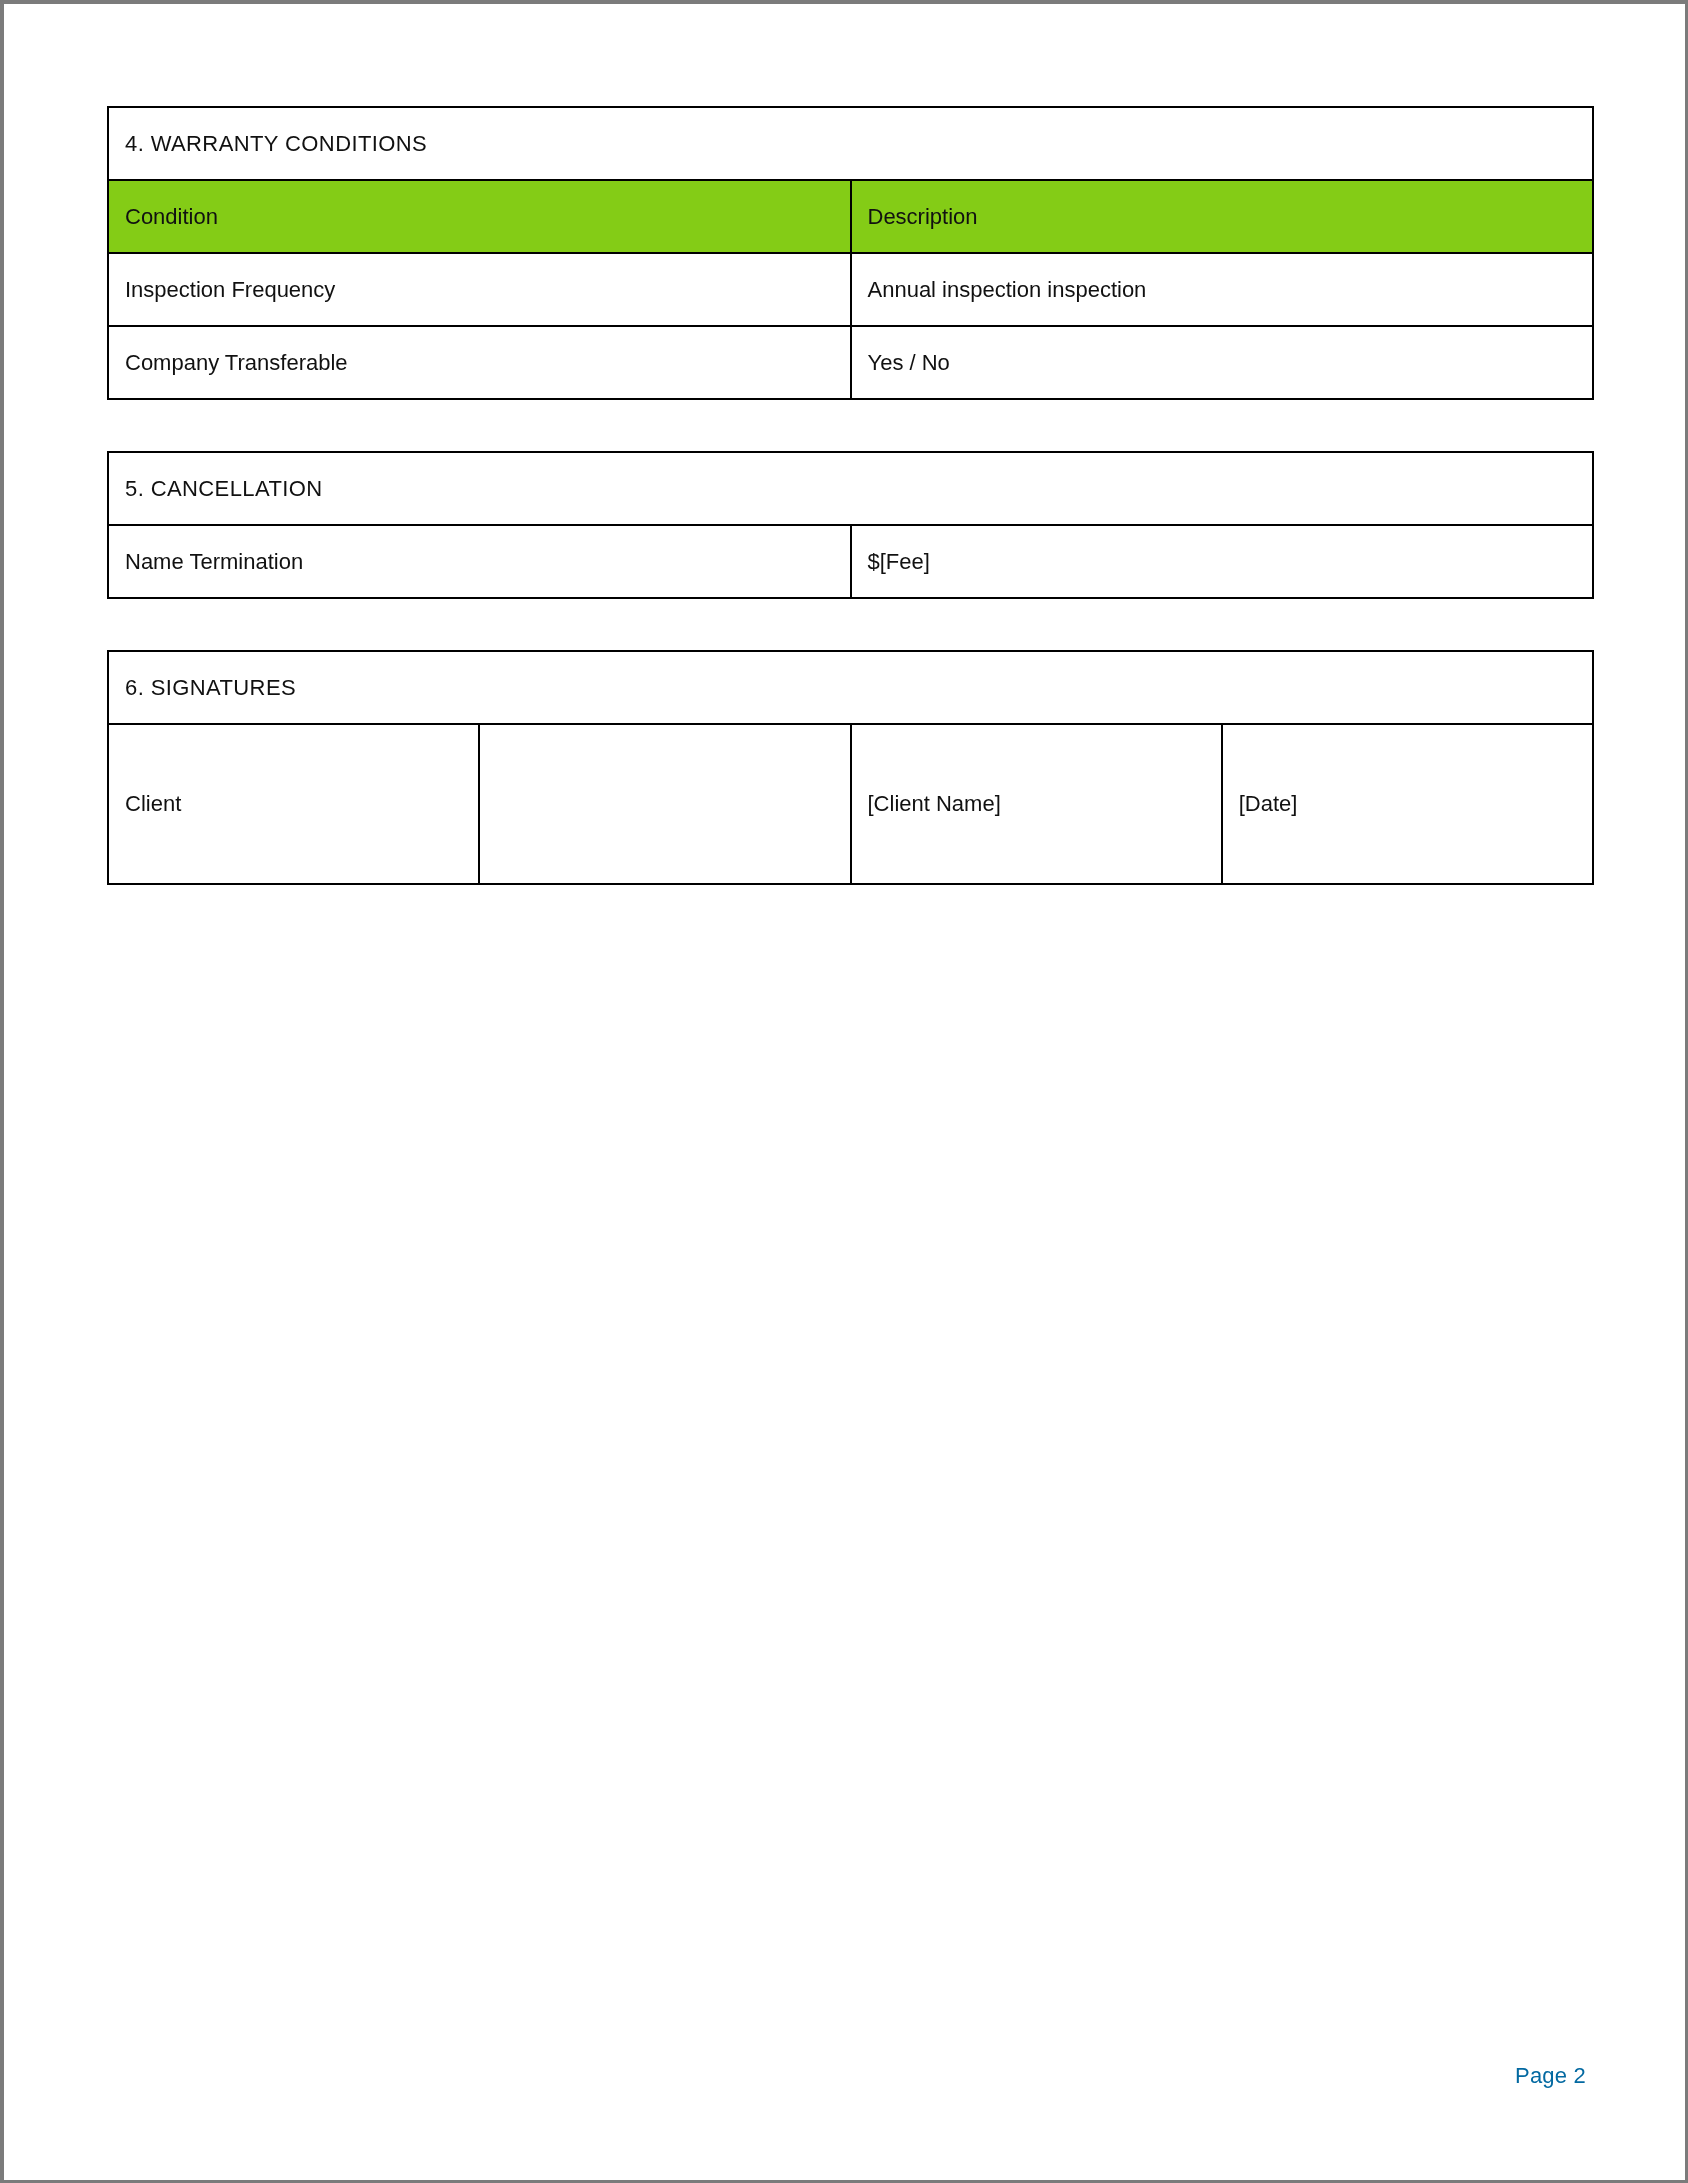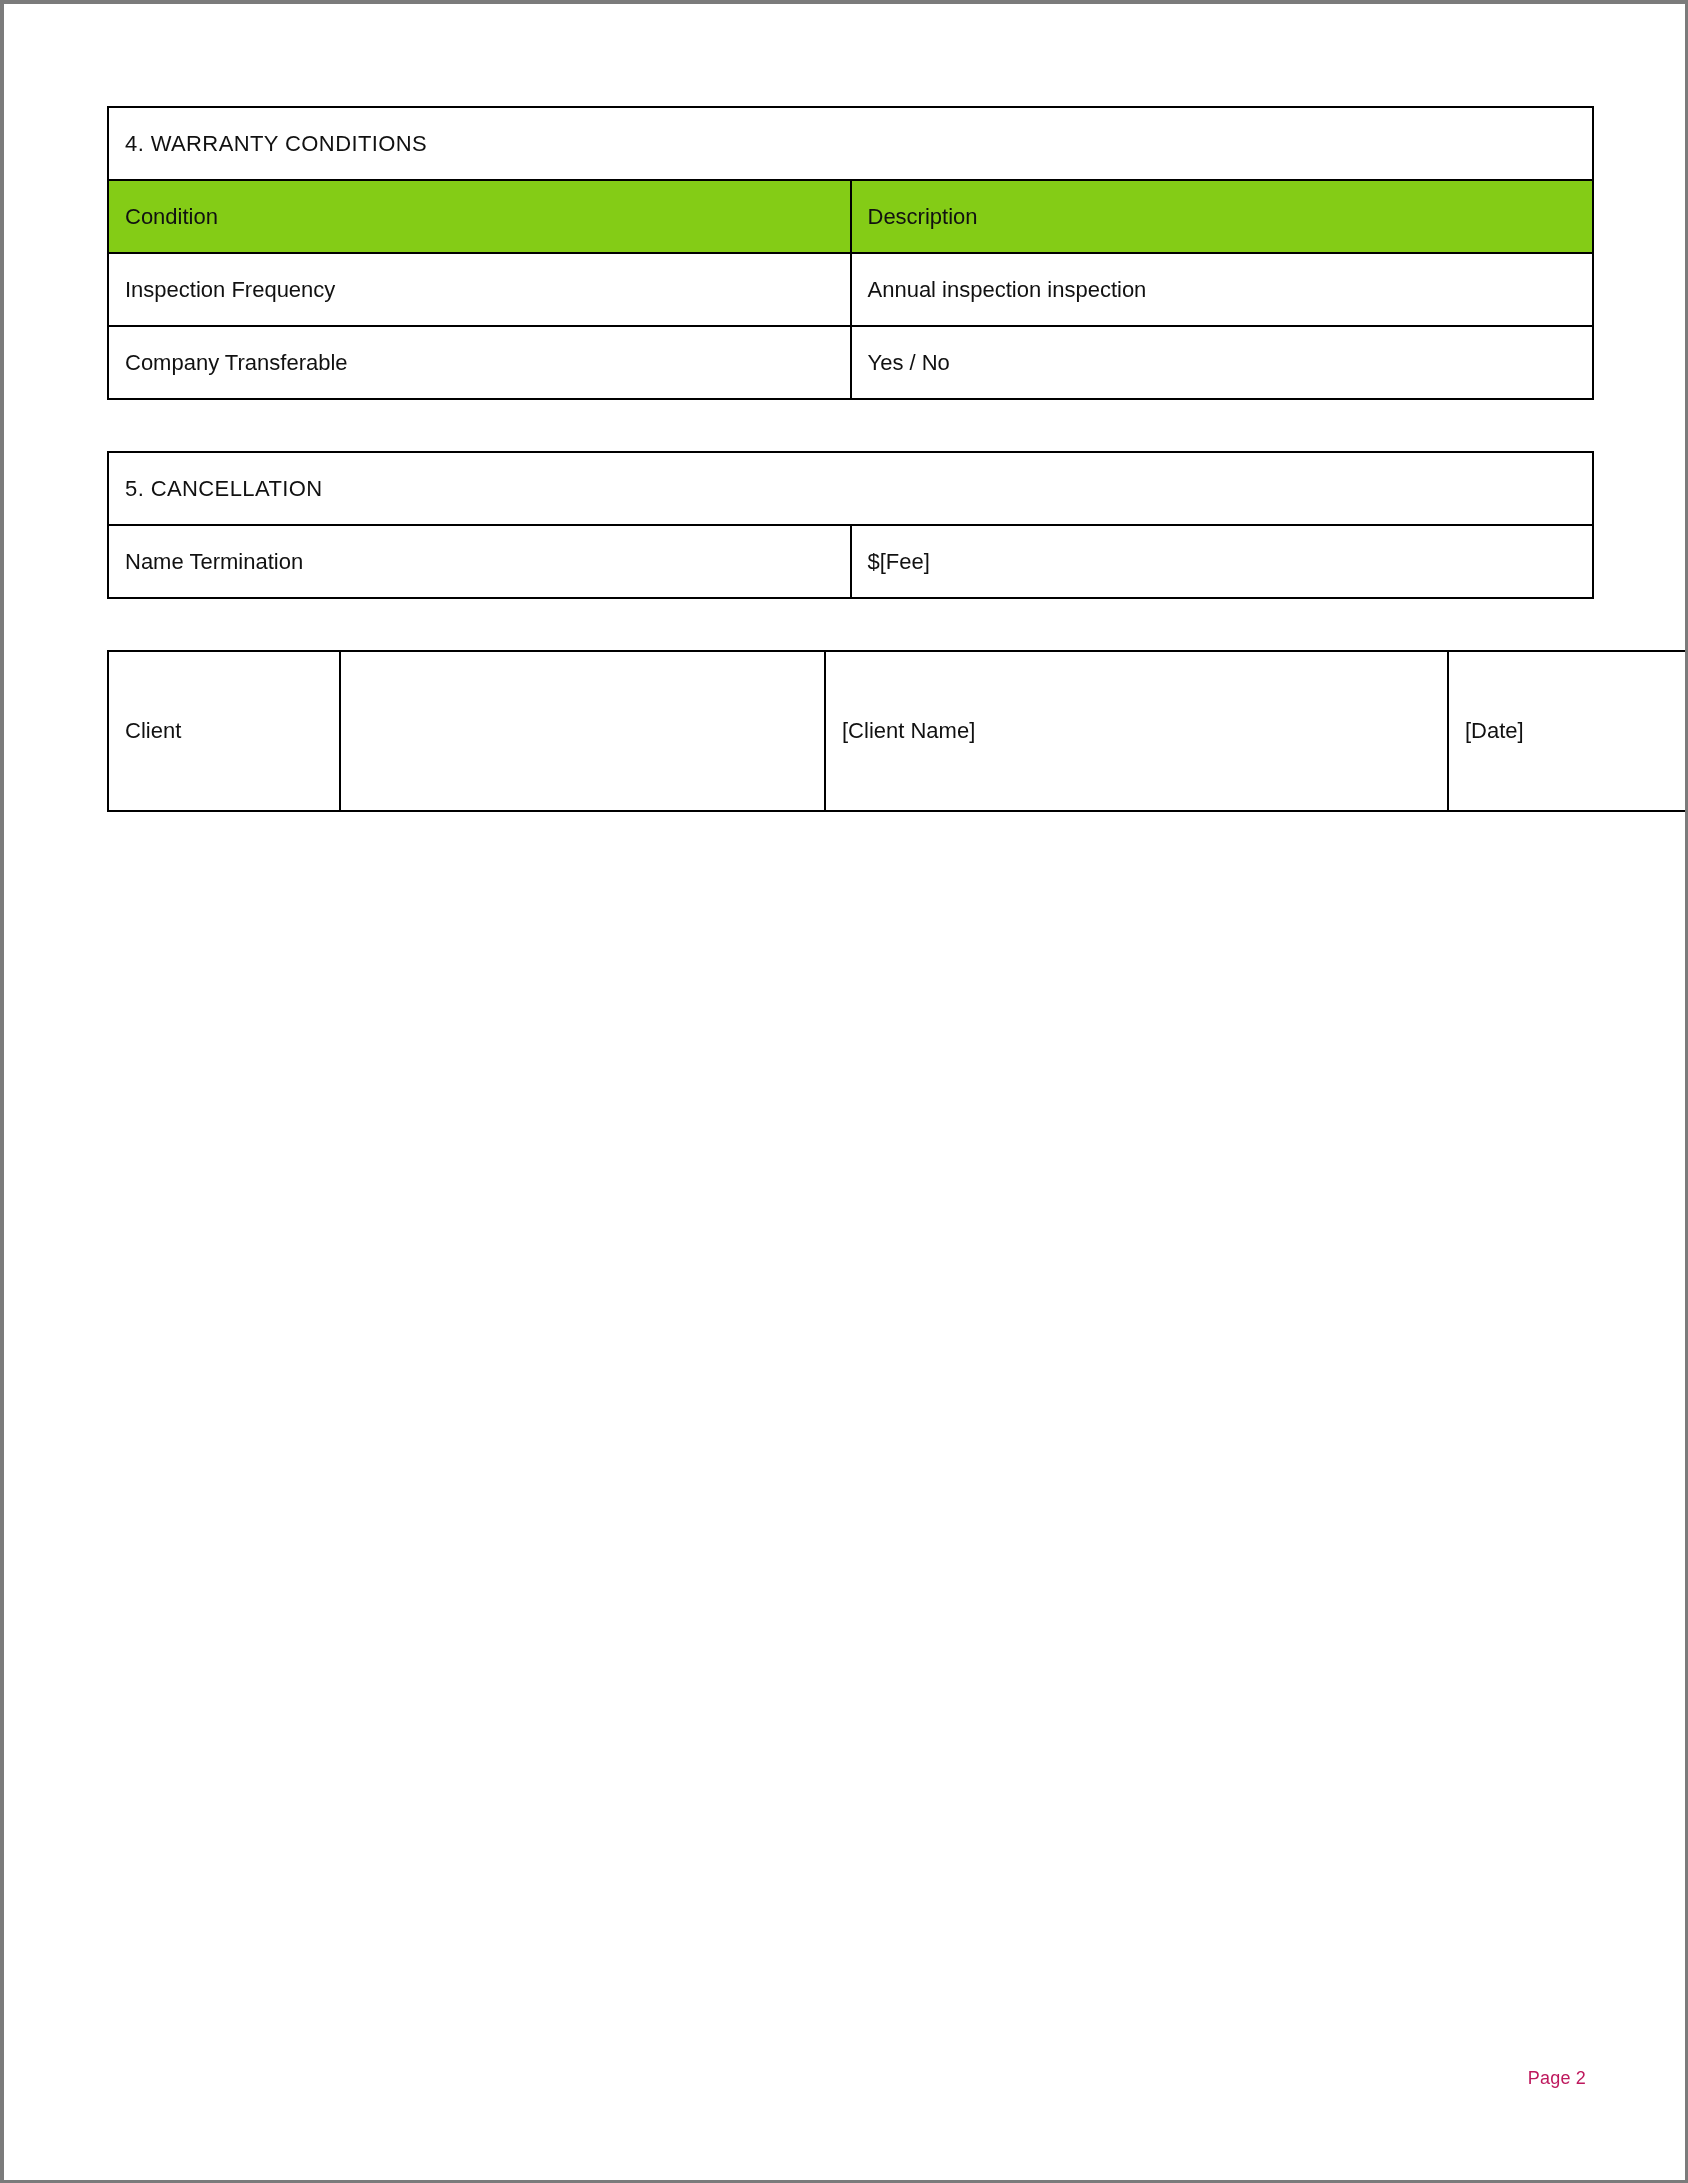--- a/index.html
+++ b/index.html
@@ -89,22 +89,22 @@
   .sig-row td {
     height: 158px;
     vertical-align: middle;
     border-radius: 25px;
   }
 
   .footer {
     position: absolute;
     right: 99px;
     bottom: 91px;
-    font-size: 18px;
-    color: #be185d;
+    font-size: 22px;
+    color: #0369a1;
     letter-spacing: 0.2px;
   }
 </style>
 </head>
 <body>
 
 <div class="page">
   <div class="page-body">
 
     <table class="section">
@@ -138,20 +138,23 @@
           <td class="col-label">Name Termination</td>
           <td class="col-value">$[Fee]</td>
         </tr>
       </tbody>
     </table>
 
     <div class="section-spacer"></div>
 
     <table class="section">
       <tbody>
+        <tr>
+          <td class="section-title-cell" colspan="4">6. SIGNATURES</td>
+        </tr>
         <tr class="sig-row">
           <td class="sig-col-role">Client</td>
           <td class="sig-col-sign"></td>
           <td class="sig-col-name">[Client Name]</td>
           <td class="sig-col-date">[Date]</td>
         </tr>
       </tbody>
     </table>
 
   </div>

